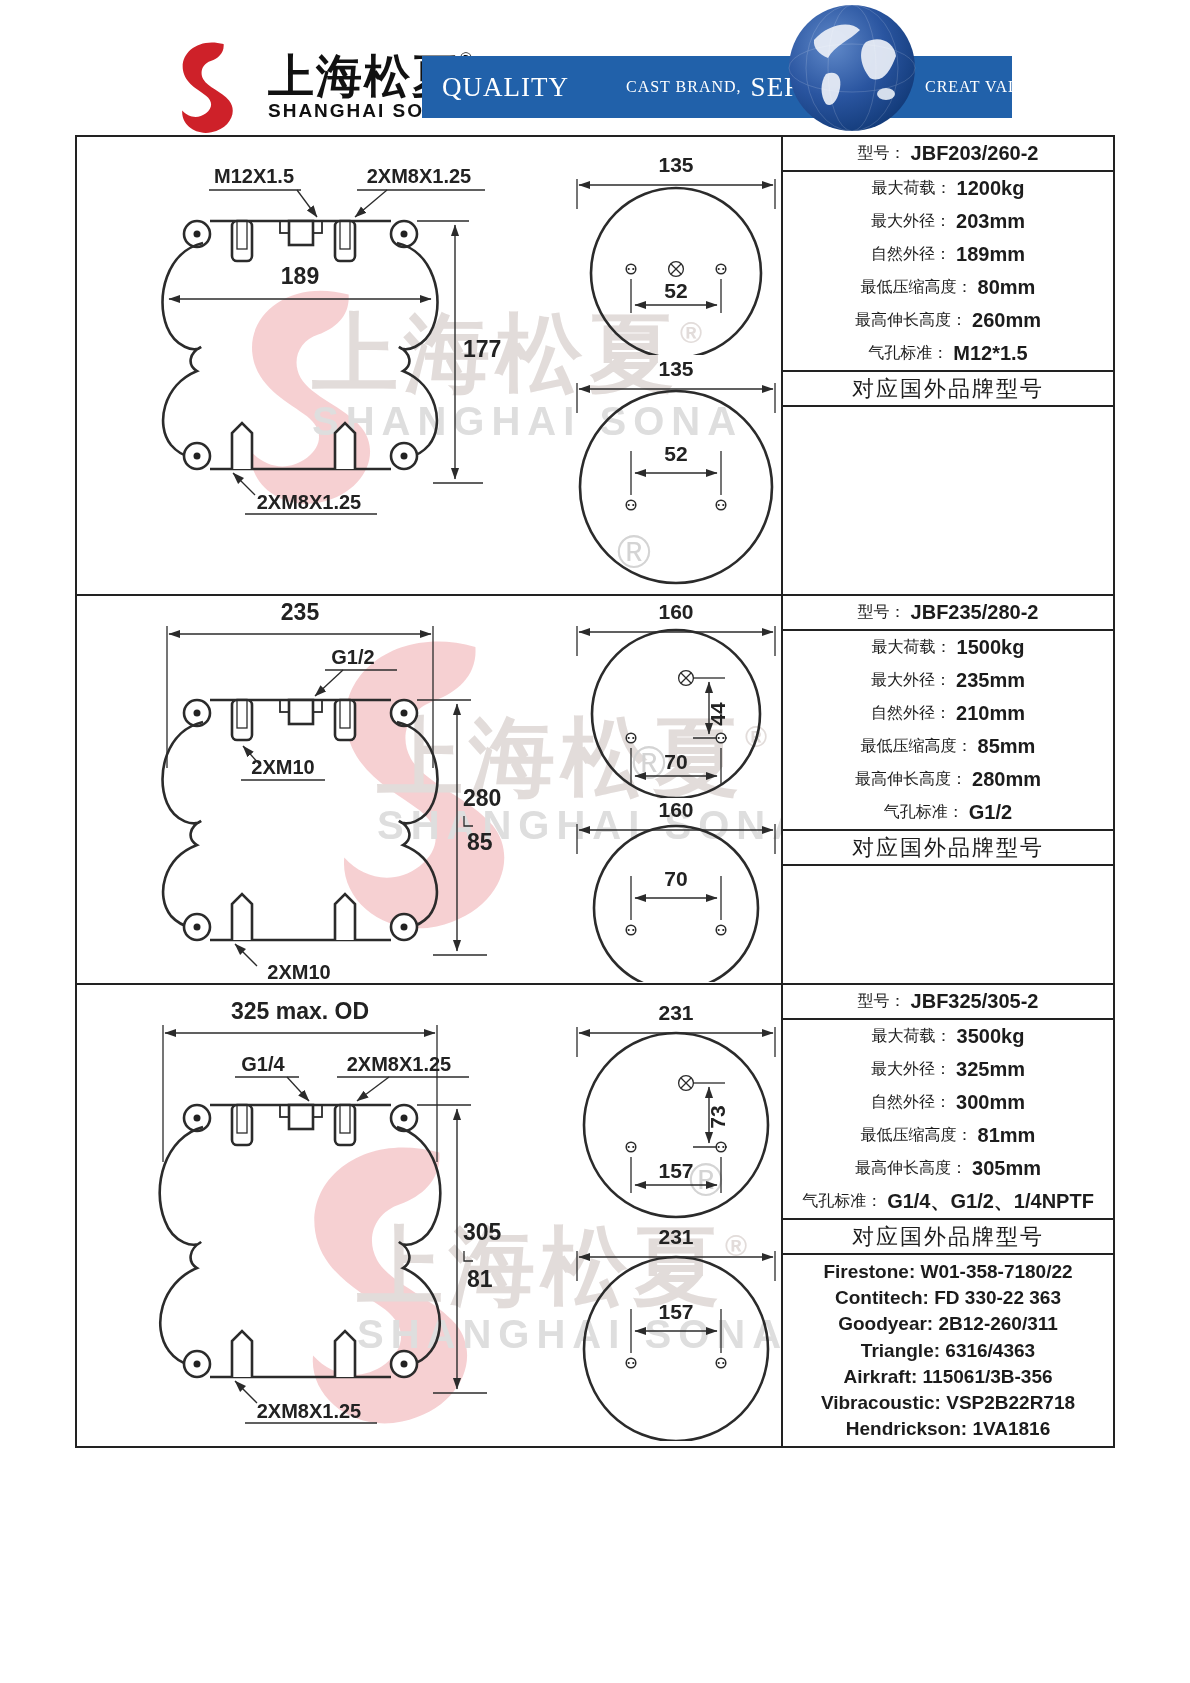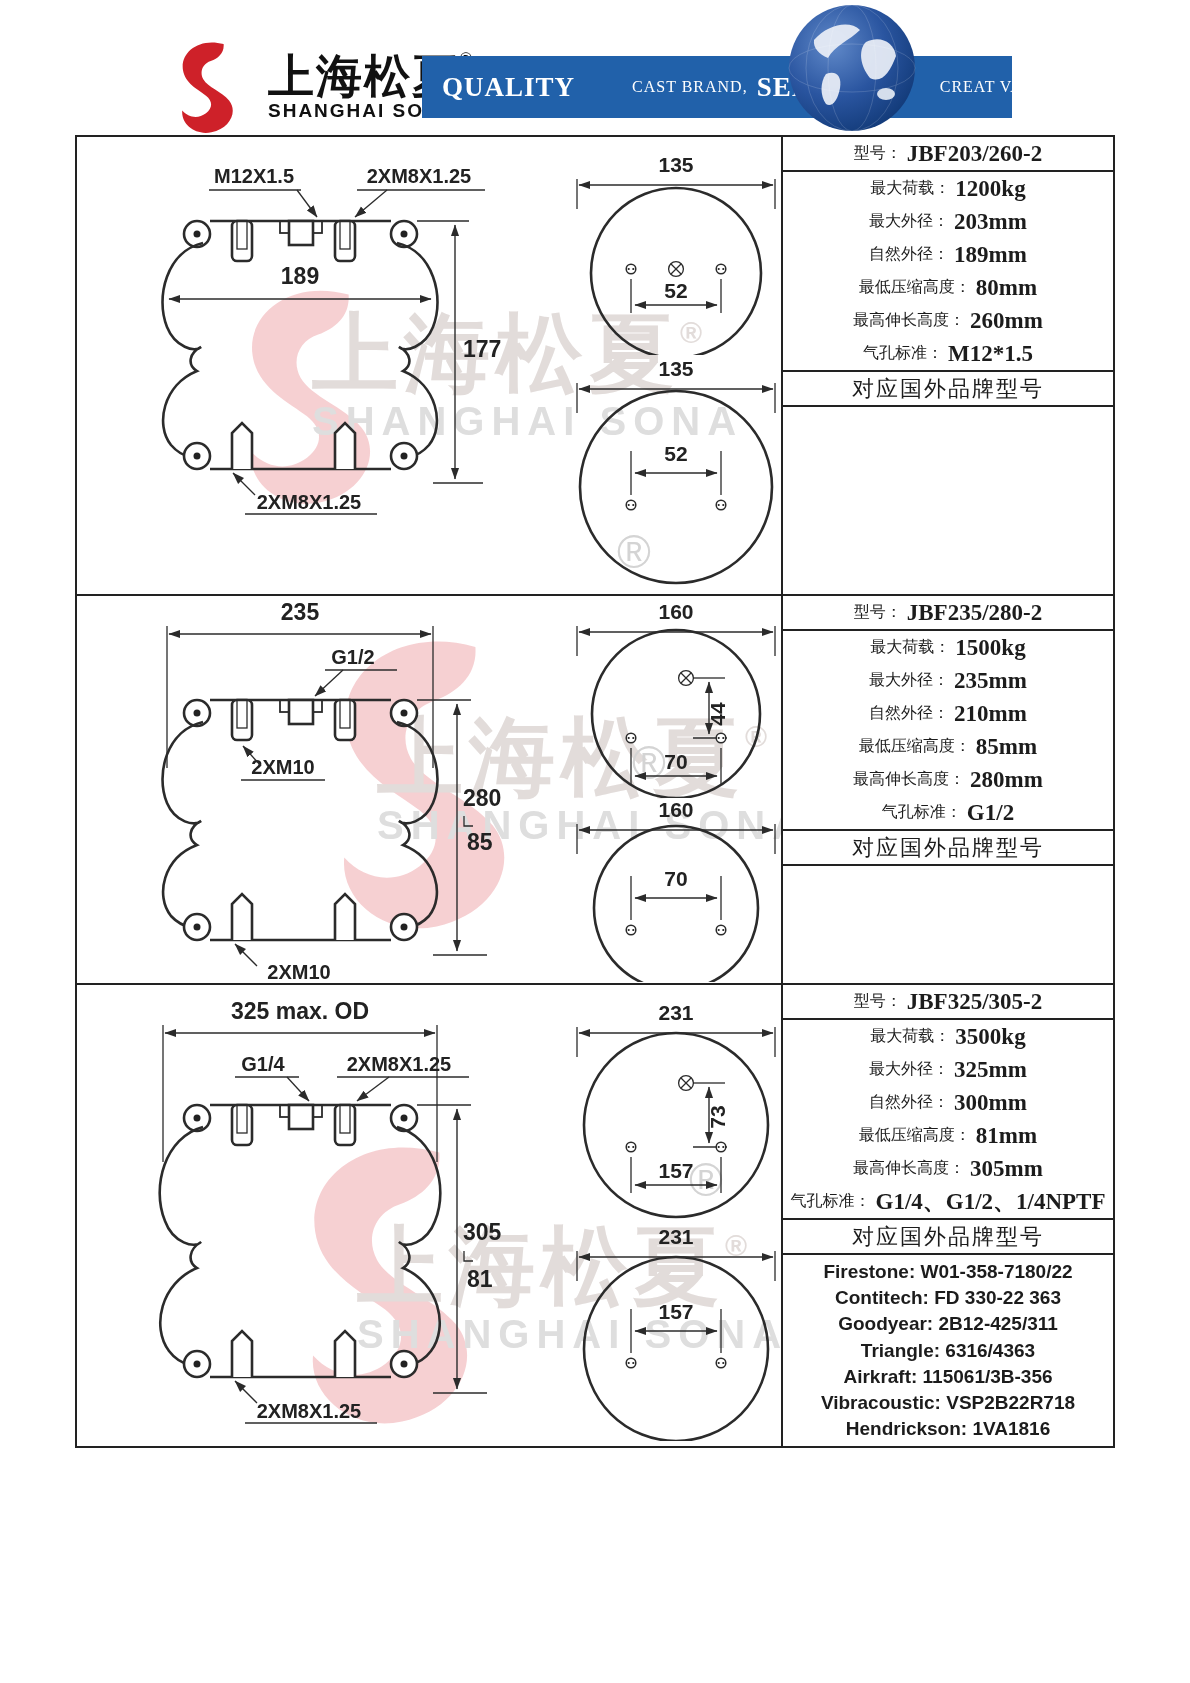--- a/index.html
+++ b/index.html
@@ -10,21 +10,21 @@
   #header{position:absolute;left:0;top:0;width:1190px;height:135px;}
   #logo-s{position:absolute;left:170px;top:40px;color:#ce2129;}
   #logo-cn{position:absolute;left:268px;top:46px;font-size:46px;font-weight:700;
            letter-spacing:2px;color:#111;font-family:"Liberation Sans",sans-serif;white-space:nowrap;}
   #logo-cn sup{font-size:16px;font-weight:400;vertical-align:28px;}
   #logo-en{position:absolute;left:268px;top:100px;font-size:19px;font-weight:700;
            letter-spacing:2px;color:#111;white-space:nowrap;}
   #banner{position:absolute;left:422px;top:56px;width:590px;height:62px;background:#2161aa;
           display:flex;align-items:center;gap:9px;padding-left:20px;box-sizing:border-box;
           color:#fff;white-space:nowrap;}
-  .bw-big{font-family:"Liberation Serif",serif;font-size:27px;letter-spacing:1px;font-weight:bold;}
+  .bw-big{font-family:"Liberation Serif",serif;font-size:27px;letter-spacing:1px;}
   .bw-sm{font-family:"Liberation Serif",serif;font-size:16px;letter-spacing:1px;margin-left:48px;}
   #globe{position:absolute;left:786px;top:2px;z-index:5;}
 
   
   #sheet{position:absolute;left:75px;top:135px;width:1040px;height:1313px;
          border:2px solid #222;box-sizing:border-box;background:#fff;}
   .section{position:absolute;left:0;width:1036px;box-sizing:border-box;overflow:hidden;}
   #sec1{top:0;height:459px;border-bottom:2px solid #222;}
   #sec2{top:459px;height:389px;border-bottom:2px solid #222;}
   #sec3{top:848px;height:461px;}
@@ -51,21 +51,21 @@
   .dimtext2{font:700 21px "Liberation Sans",sans-serif;text-anchor:middle;}
   .dlabel{font:700 20px "Liberation Sans",sans-serif;text-anchor:middle;}
 
   
   .rightcol{position:absolute;right:0;top:0;bottom:0;width:332px;border-left:2px solid #222;
             background:#fff;display:flex;flex-direction:column;z-index:2;box-sizing:border-box;}
   .spec-row{flex:0 0 33px;height:33px;display:flex;align-items:center;justify-content:center;
             white-space:nowrap;}
   .model-row{border-bottom:2px solid #222;}
   .lbl{font-family:"Liberation Serif",serif;font-size:16px;}
-  .val{font-family:Liberation Serif, serif;font-weight:600;font-size:23px;margin-left:5px;}
+  .val{font-family:Liberation Sans, sans-serif;font-weight:600;font-size:20px;margin-left:5px;}
   .brands-header{flex:0 0 33px;display:flex;align-items:center;justify-content:center;
                  border-top:2px solid #222;border-bottom:2px solid #222;
                  font-family:"Liberation Serif",serif;font-size:22px;letter-spacing:2px;}
   .brands{flex:1 1 auto;display:flex;flex-direction:column;justify-content:space-evenly;padding:2px 0;}
   .brand-row{text-align:center;font:600 19px "Liberation Sans",sans-serif;white-space:nowrap;}
 
   
   #footer{position:absolute;left:610px;top:1540px;width:480px;text-align:center;
           font-family:"Liberation Serif",serif;font-weight:700;font-size:21px;letter-spacing:3px;}
 </style>
@@ -512,21 +512,21 @@
     <span class="lbl">气孔标准：</span>
     <span class="val">G1/4、G1/2、1/4NPTF</span>
   </div>
 </div>
         <div class="brands-header">对应国外品牌型号</div>
         <div class="brands">
   <div class="brand-row">Firestone: W01-358-7180/22</div>
 
   <div class="brand-row">Contitech: FD 330-22 363</div>
 
-  <div class="brand-row">Goodyear: 2B12-425/311</div>
+  <div class="brand-row">Goodyear: 2B12-260/311</div>
 
   <div class="brand-row">Triangle: 6316/4363</div>
 
   <div class="brand-row">Airkraft: 115061/3B-356</div>
 
   <div class="brand-row">Vibracoustic: VSP2B22R718</div>
 
   <div class="brand-row">Hendrickson: 1VA1816</div>
 </div>
       </div>

